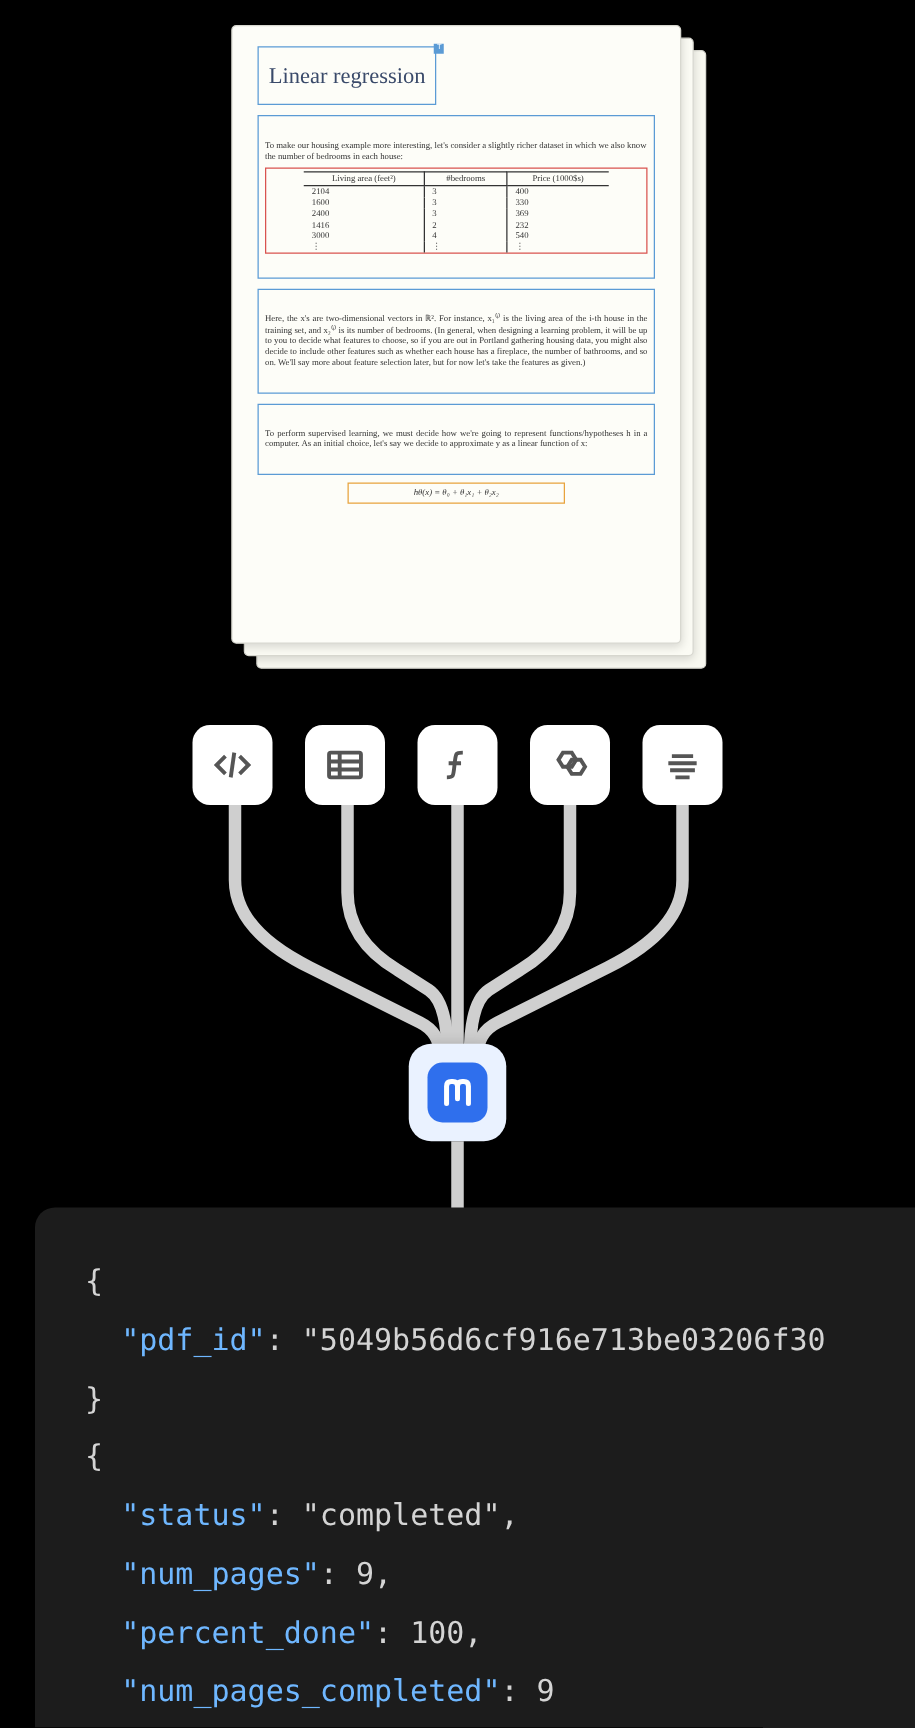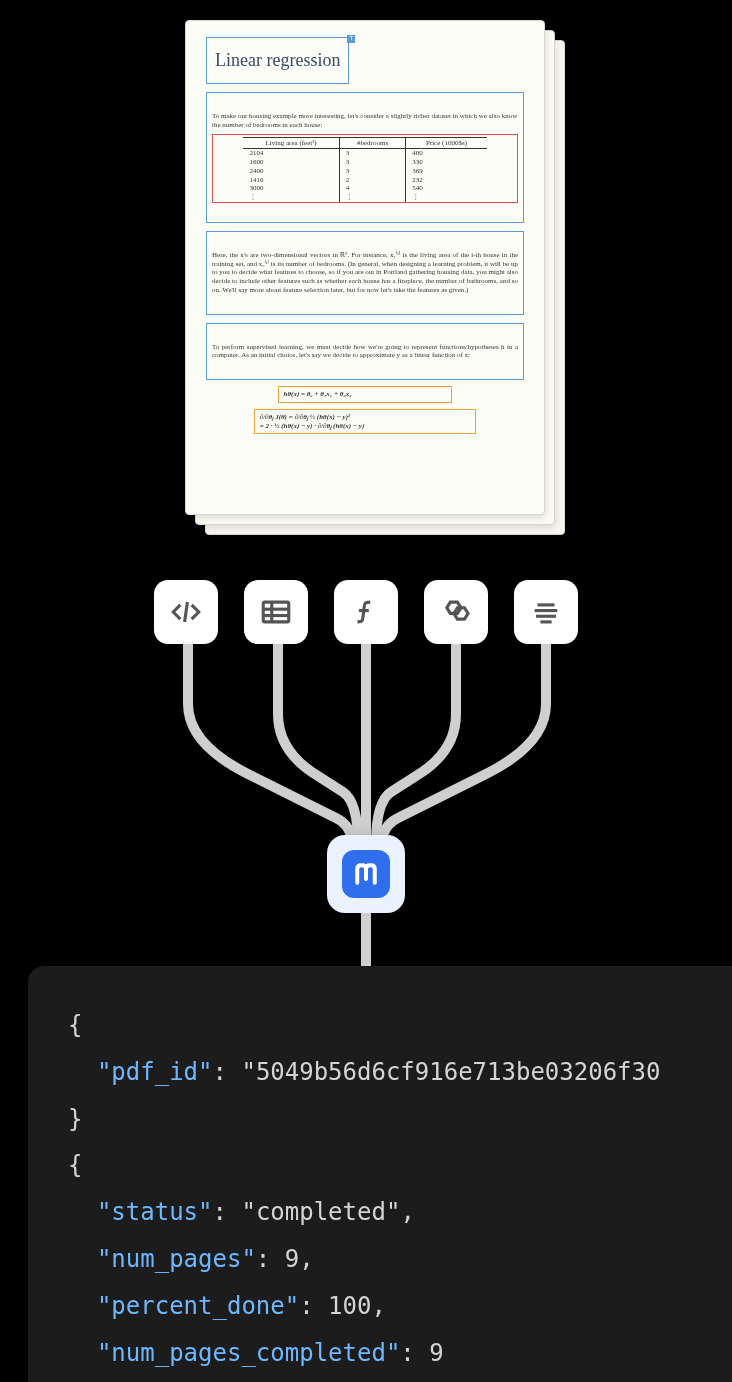--- a/index.html
+++ b/index.html
@@ -54,21 +54,21 @@
   .doc-body { font-family: Georgia, serif; font-size: 7px; color:#333; line-height:1.25; }
   .box-blue { border:1px solid #5b9bd5; padding:19px 5px; margin-top:8px; }
   .box-orange { border:1px solid #e8a33d; padding:3px 5px; margin-top:6px; }
   .box-red { border:1px solid #d9534f; margin-top:4px; }
 
   .doc-table { width: 80%; margin: 2px auto 0; font-size:7px; border-collapse:collapse; }
   .doc-table th { border-bottom:1px solid #333; border-top:1px solid #333; padding:1px 6px; font-weight:normal;}
   .doc-table td { padding:0 6px; }
   .doc-table .col-sep { border-right:1px solid #333; }
 
-  .eq-center { font-style:italic;font-weight:bold; }
+  .eq-center { text-align:center; font-style:italic; }
 
   
   .icon-row {
     position:absolute;
     top: 580px;
     left: 50%;
     transform: translateX(-50%);
     display:flex;
     gap: 26px;
   }
@@ -199,24 +199,20 @@
                   <td class="col-sep">⋮</td>
                   <td>⋮</td>
                 </tr>
           </tbody>
             </table>
         </div>
       </div>
       <div class="box-blue" style="text-align:justify;">Here, the x's are two-dimensional vectors in ℝ². For instance, x₁⁽ⁱ⁾ is the living area of the i-th house in the training set, and x₂⁽ⁱ⁾ is its number of bedrooms. (In general, when designing a learning problem, it will be up to you to decide what features to choose, so if you are out in Portland gathering housing data, you might also decide to include other features such as whether each house has a fireplace, the number of bathrooms, and so on. We'll say more about feature selection later, but for now let's take the features as given.)</div>
       <div class="box-blue" style="text-align:justify;">To perform supervised learning, we must decide how we're going to represent functions/hypotheses h in a computer. As an initial choice, let's say we decide to approximate y as a linear function of x:</div>
       <div class="box-orange eq-center" style="width:55%;margin:6px auto 0;">hθ(x) = θ₀ + θ₁x₁ + θ₂x₂</div>
-      <div class="box-orange eq-center" style="width:70%;margin:6px auto 0;">
-        <div>∂/∂θⱼ J(θ)  =  ∂/∂θⱼ ½ (hθ(x) − y)²</div>
-        <div>=  2 · ½ (hθ(x) − y) · ∂/∂θⱼ (hθ(x) − y)</div>
-      </div>
     </div>
   </div>
 </div>
 
 <div class="icon-row">
   <div class="icon-tile">
     <svg viewBox="0 0 24 24">
         <polyline points="8,7 3,12 8,17"></polyline>
         <polyline points="16,7 21,12 16,17"></polyline>
         <line x1="13" y1="5" x2="11" y2="19"></line>

